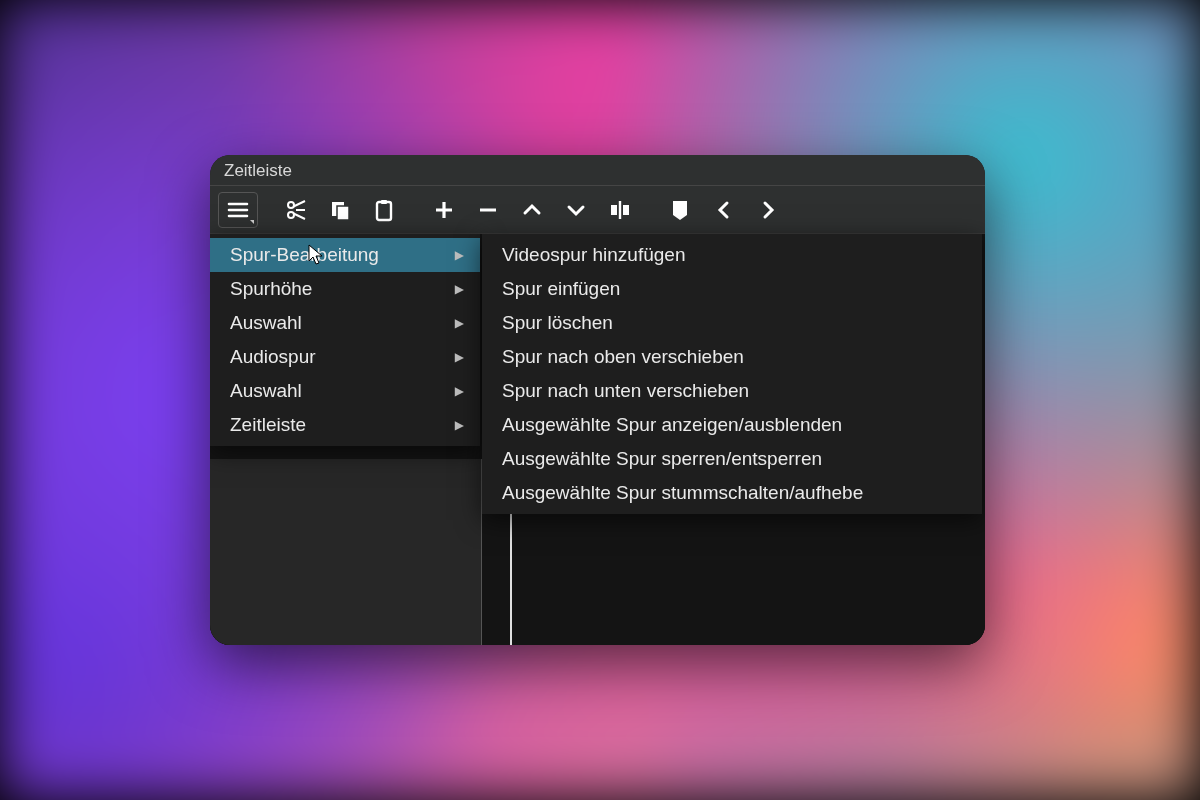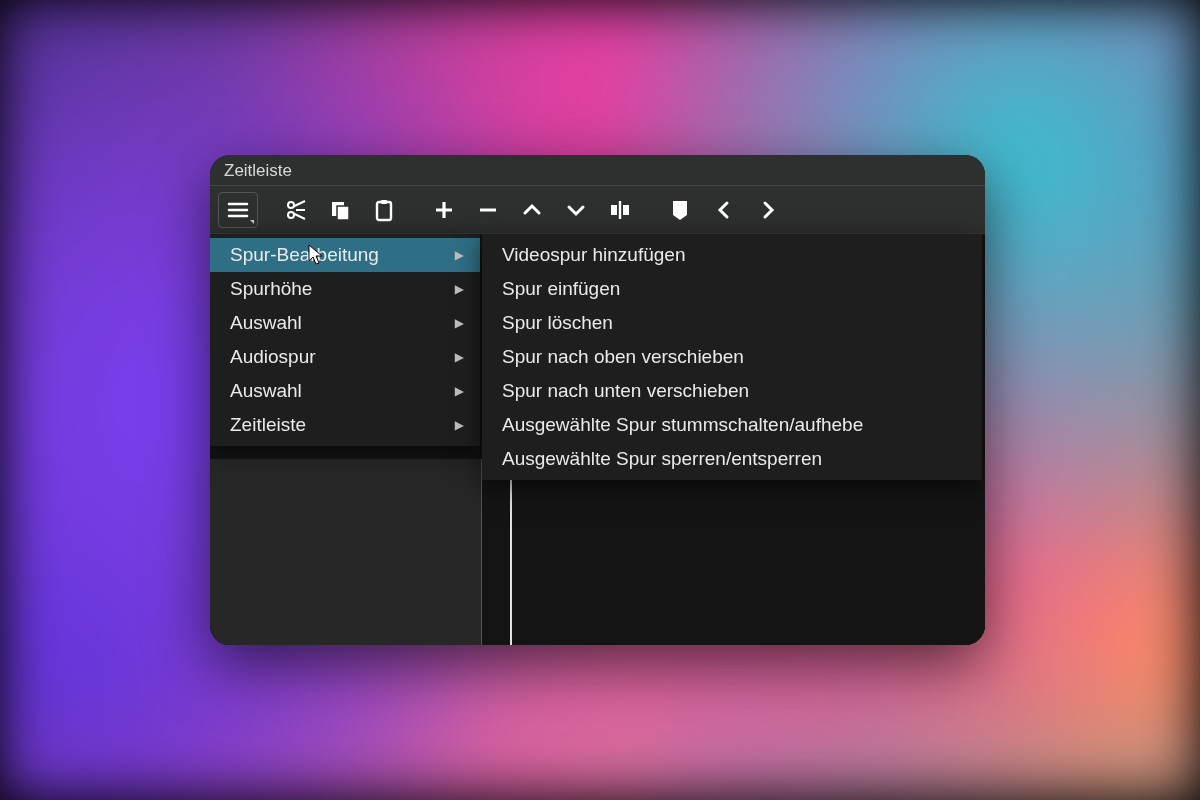--- a/index.html
+++ b/index.html
@@ -253,20 +253,23 @@
       <div class="menu-item">
           <span>Spur löschen</span>
         </div>
       <div class="menu-item">
           <span>Spur nach oben verschieben</span>
         </div>
       <div class="menu-item">
           <span>Spur nach unten verschieben</span>
         </div>
       <div class="menu-item">
+          <span>Ausgewählte Spur anzeigen/ausblenden</span>
+        </div>
+      <div class="menu-item">
+          <span>Ausgewählte Spur sperren/entsperren</span>
+        </div>
+      <div class="menu-item">
           <span>Ausgewählte Spur stummschalten/aufhebe</span>
-        </div>
-      <div class="menu-item">
-          <span>Ausgewählte Spur sperren/entsperren</span>
         </div>
     </div>
   </div>
 </div>
 
 </body></html>

